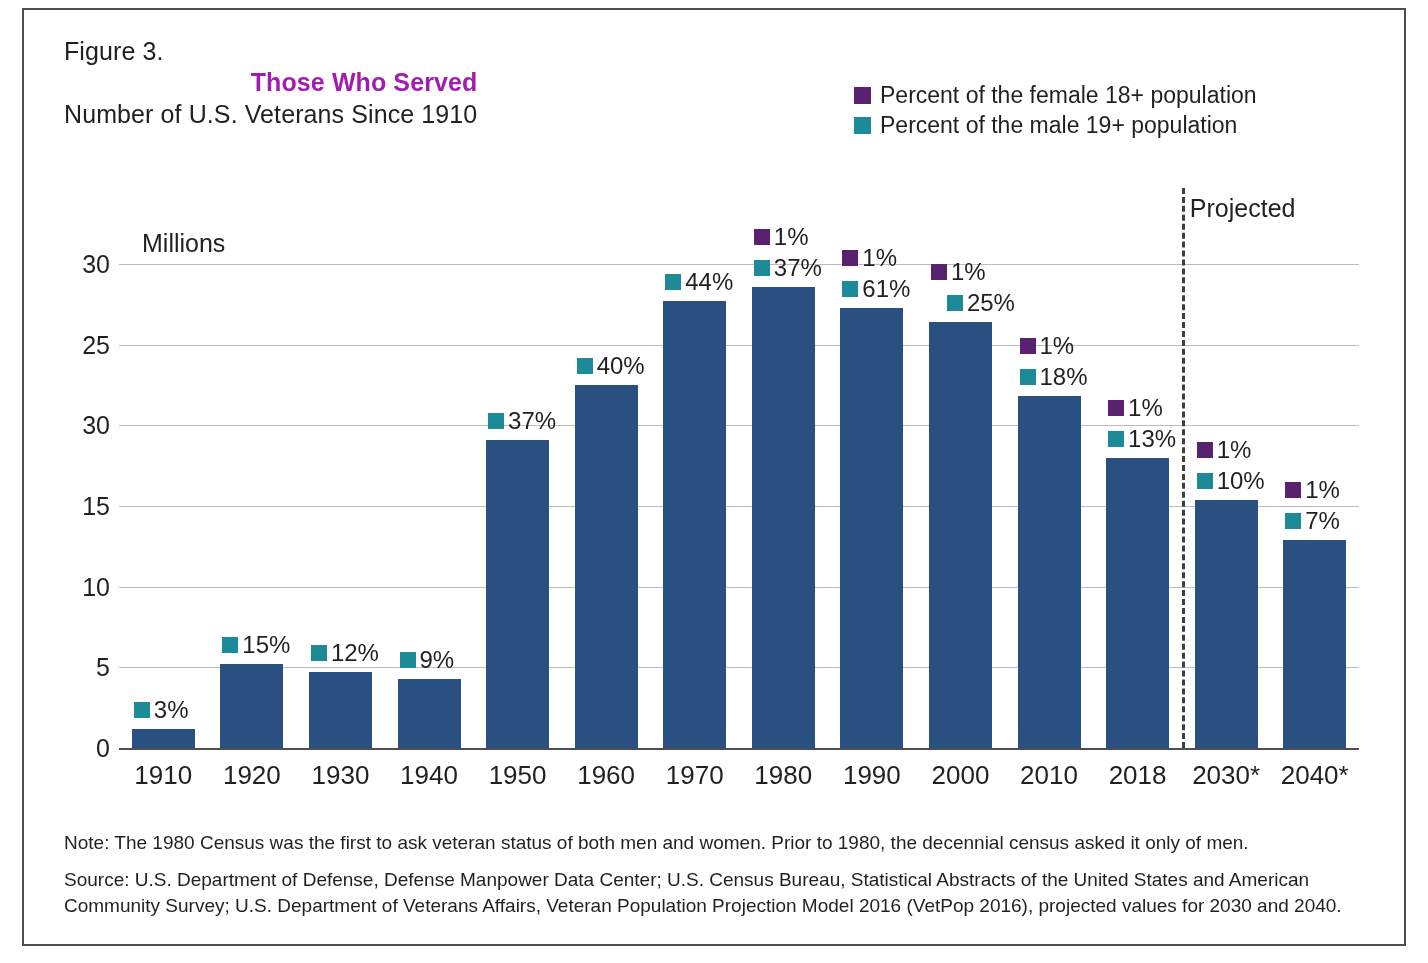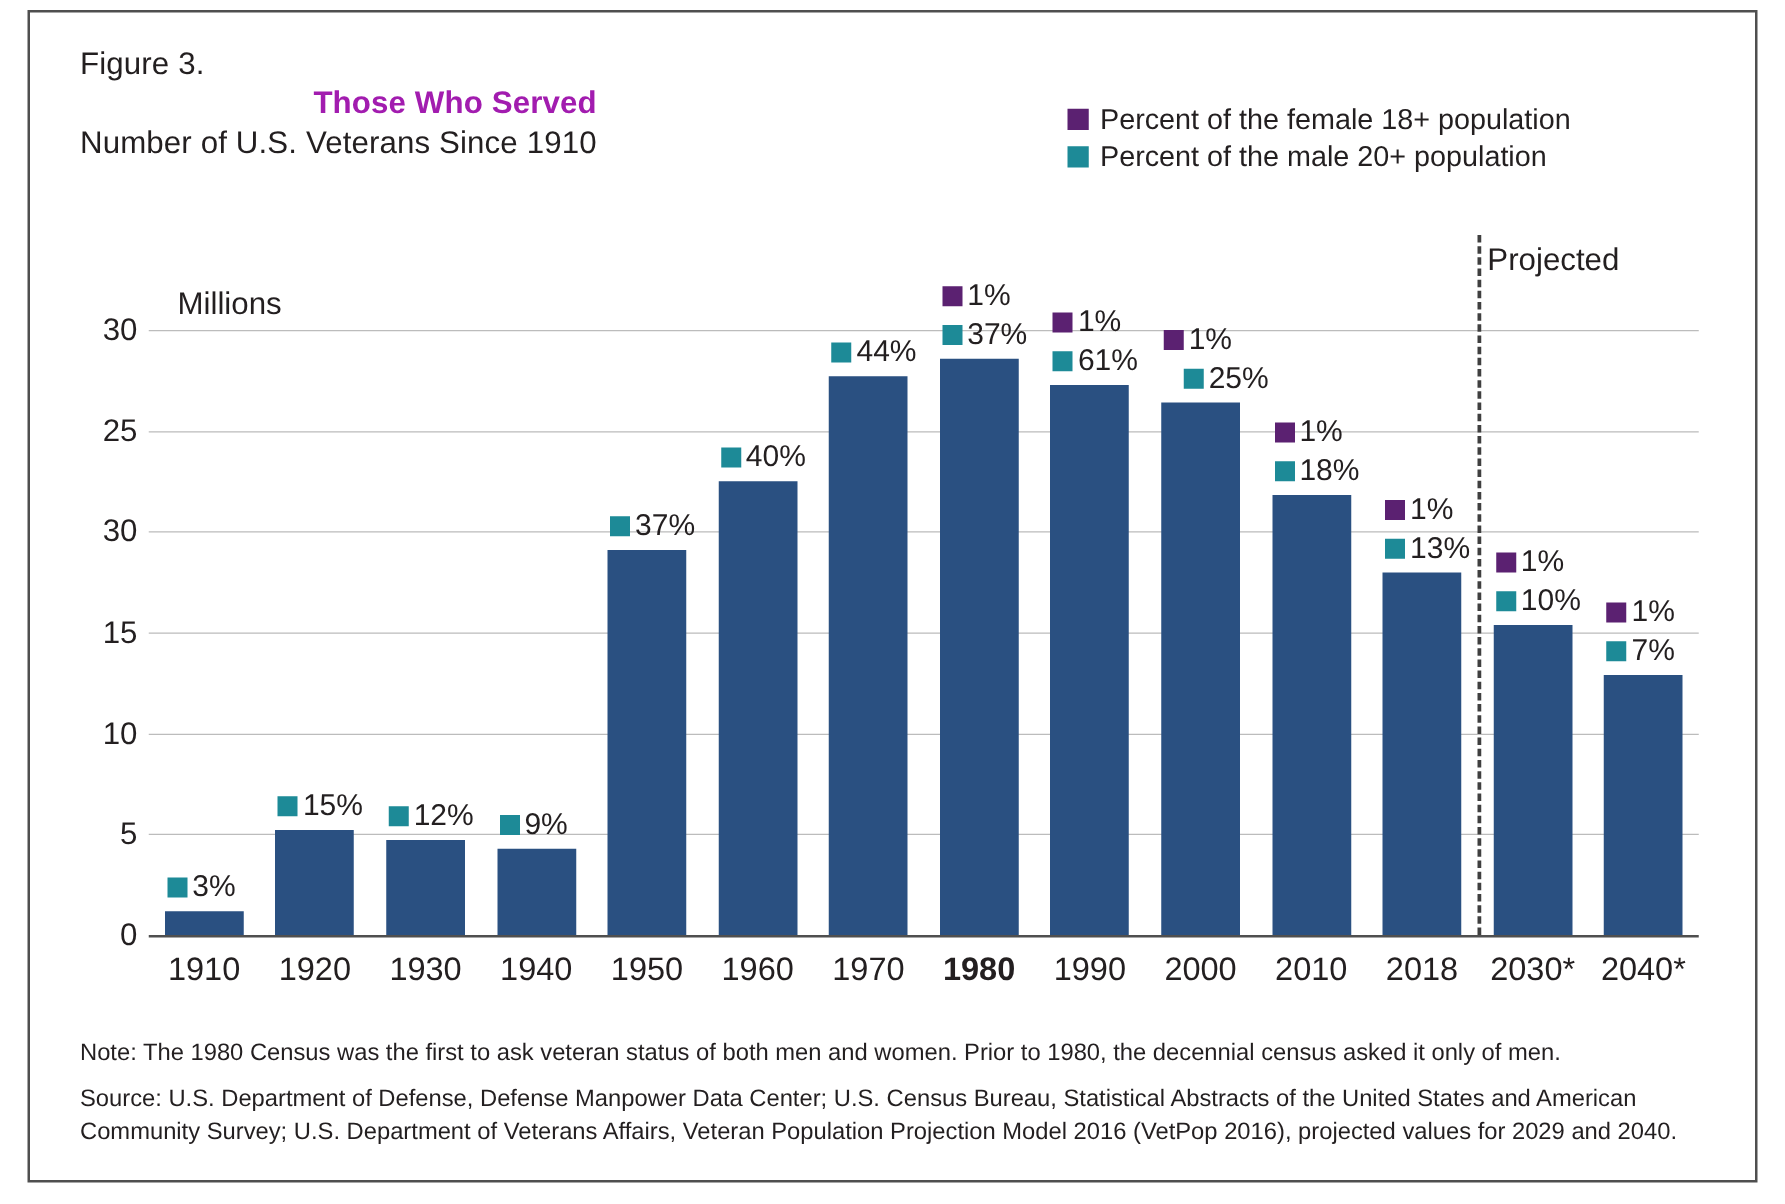--- a/index.html
+++ b/index.html
@@ -195,21 +195,21 @@
     <div class="fig-sub">Number of U.S. Veterans Since 1910</div>
   </div>
 
   <div id="legend">
       <div class="legend-row">
         <span class="legend-swatch" style="background: rgb(91, 33, 113);"></span>
         <span class="legend-label">Percent of the female 18+ population</span>
       </div>
       <div class="legend-row">
         <span class="legend-swatch" style="background: rgb(29, 138, 151);"></span>
-        <span class="legend-label">Percent of the male 20+ population</span>
+        <span class="legend-label">Percent of the male 19+ population</span>
       </div>
     </div>
 
   <div id="millions-label">Millions</div>
 
   <div id="plot">
     <div id="grid-layer">
         <div class="gridline" style="top: 403.333px;"></div>
         <div class="gridline" style="top: 322.667px;"></div>
         <div class="gridline" style="top: 242px;"></div>
@@ -329,31 +329,31 @@
         </div>
       </div>
     <div id="xtick-layer">
         <div class="xtick" style="left: 0px; width: 88.5714px;">1910</div>
         <div class="xtick" style="left: 88.5714px; width: 88.5714px;">1920</div>
         <div class="xtick" style="left: 177.143px; width: 88.5714px;">1930</div>
         <div class="xtick" style="left: 265.714px; width: 88.5714px;">1940</div>
         <div class="xtick" style="left: 354.286px; width: 88.5714px;">1950</div>
         <div class="xtick" style="left: 442.857px; width: 88.5714px;">1960</div>
         <div class="xtick" style="left: 531.429px; width: 88.5714px;">1970</div>
-        <div class="xtick" style="left: 620px; width: 88.5714px; font-weight: bold;">1980</div>
+        <div class="xtick" style="left: 620px; width: 88.5714px;">1980</div>
         <div class="xtick" style="left: 708.571px; width: 88.5714px;">1990</div>
         <div class="xtick" style="left: 797.143px; width: 88.5714px;">2000</div>
         <div class="xtick" style="left: 885.714px; width: 88.5714px;">2010</div>
         <div class="xtick" style="left: 974.286px; width: 88.5714px;">2018</div>
         <div class="xtick" style="left: 1062.86px; width: 88.5714px;">2030*</div>
         <div class="xtick" style="left: 1151.43px; width: 88.5714px;">2040*</div>
       </div>
     <div class="axis-baseline"></div>
     <div id="proj-divider" style="left: 1062.86px;"></div>
     <div id="proj-label" style="left: 1070.86px;">Projected</div>
   </div>
 
   <div id="footnotes">
     <div class="note">Note: The 1980 Census was the first to ask veteran status of both men and women. Prior to 1980, the decennial census asked it only of men.</div>
-    <div class="source">Source: U.S. Department of Defense, Defense Manpower Data Center; U.S. Census Bureau, Statistical Abstracts of the United States and American Community Survey; U.S. Department of Veterans Affairs, Veteran Population Projection Model 2016 (VetPop 2016), projected values for 2029 and 2040.</div>
+    <div class="source">Source: U.S. Department of Defense, Defense Manpower Data Center; U.S. Census Bureau, Statistical Abstracts of the United States and American Community Survey; U.S. Department of Veterans Affairs, Veteran Population Projection Model 2016 (VetPop 2016), projected values for 2030 and 2040.</div>
   </div>
 
 </div>
 
 </body></html>

